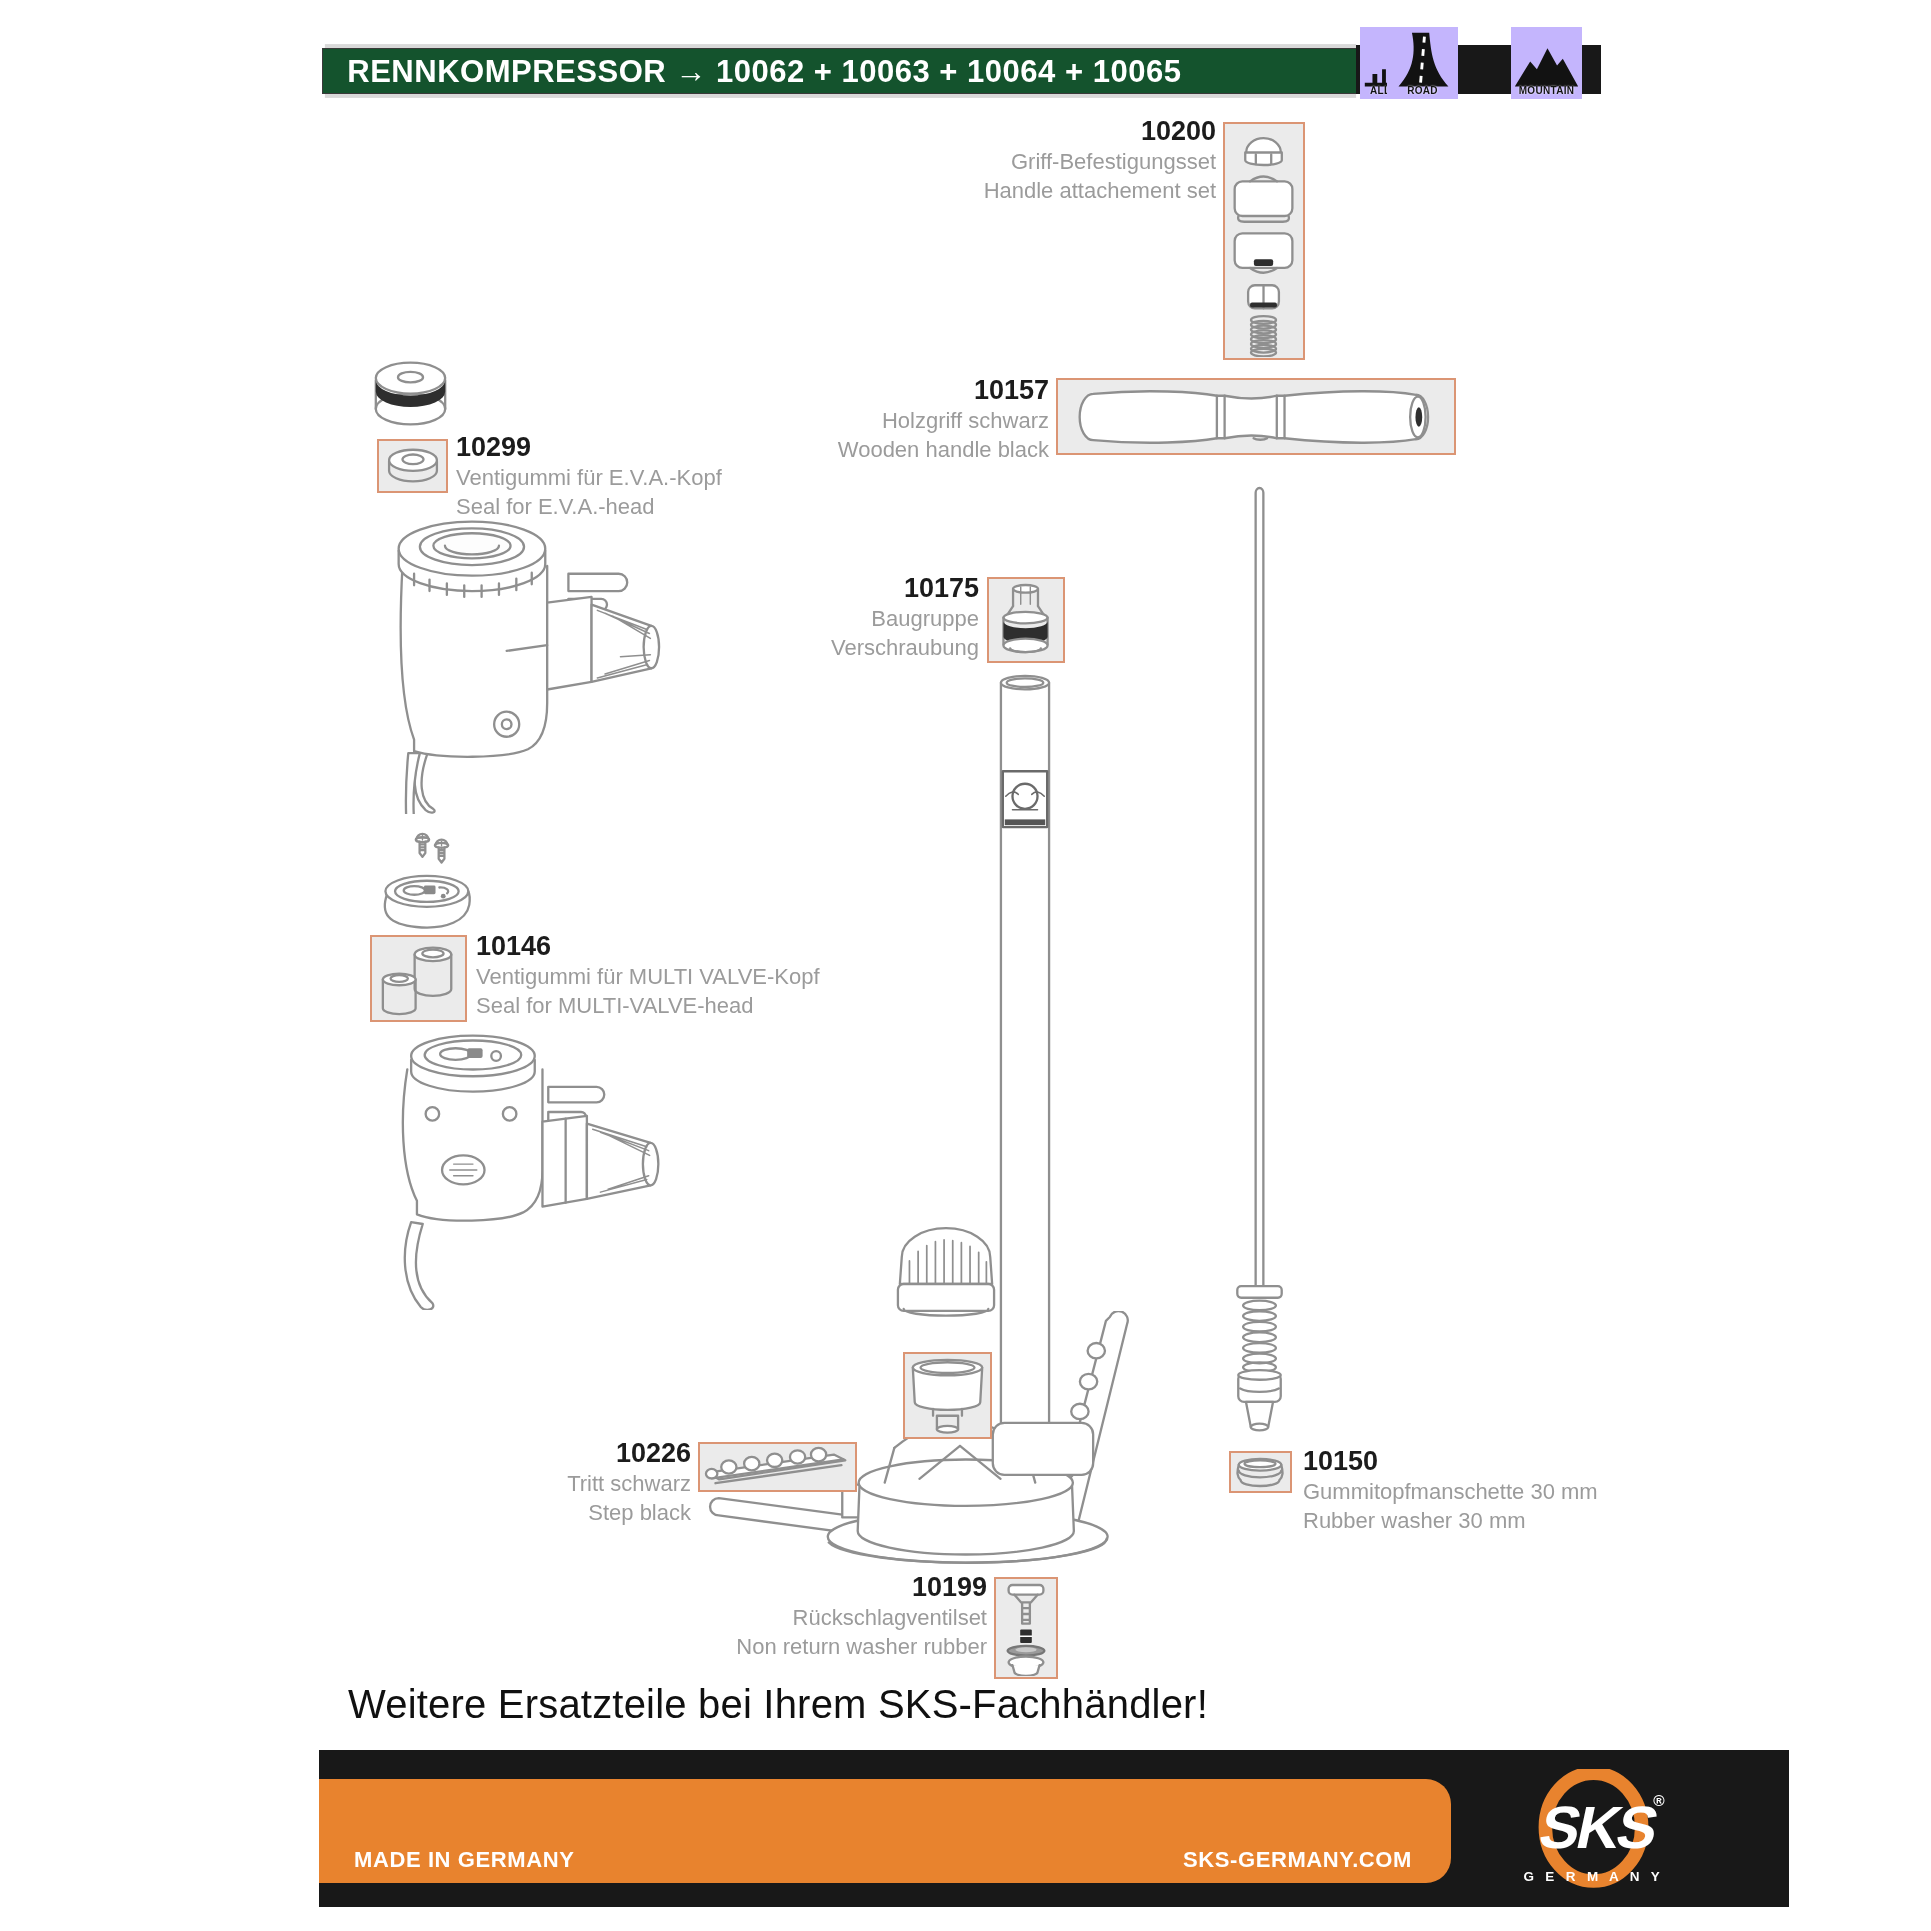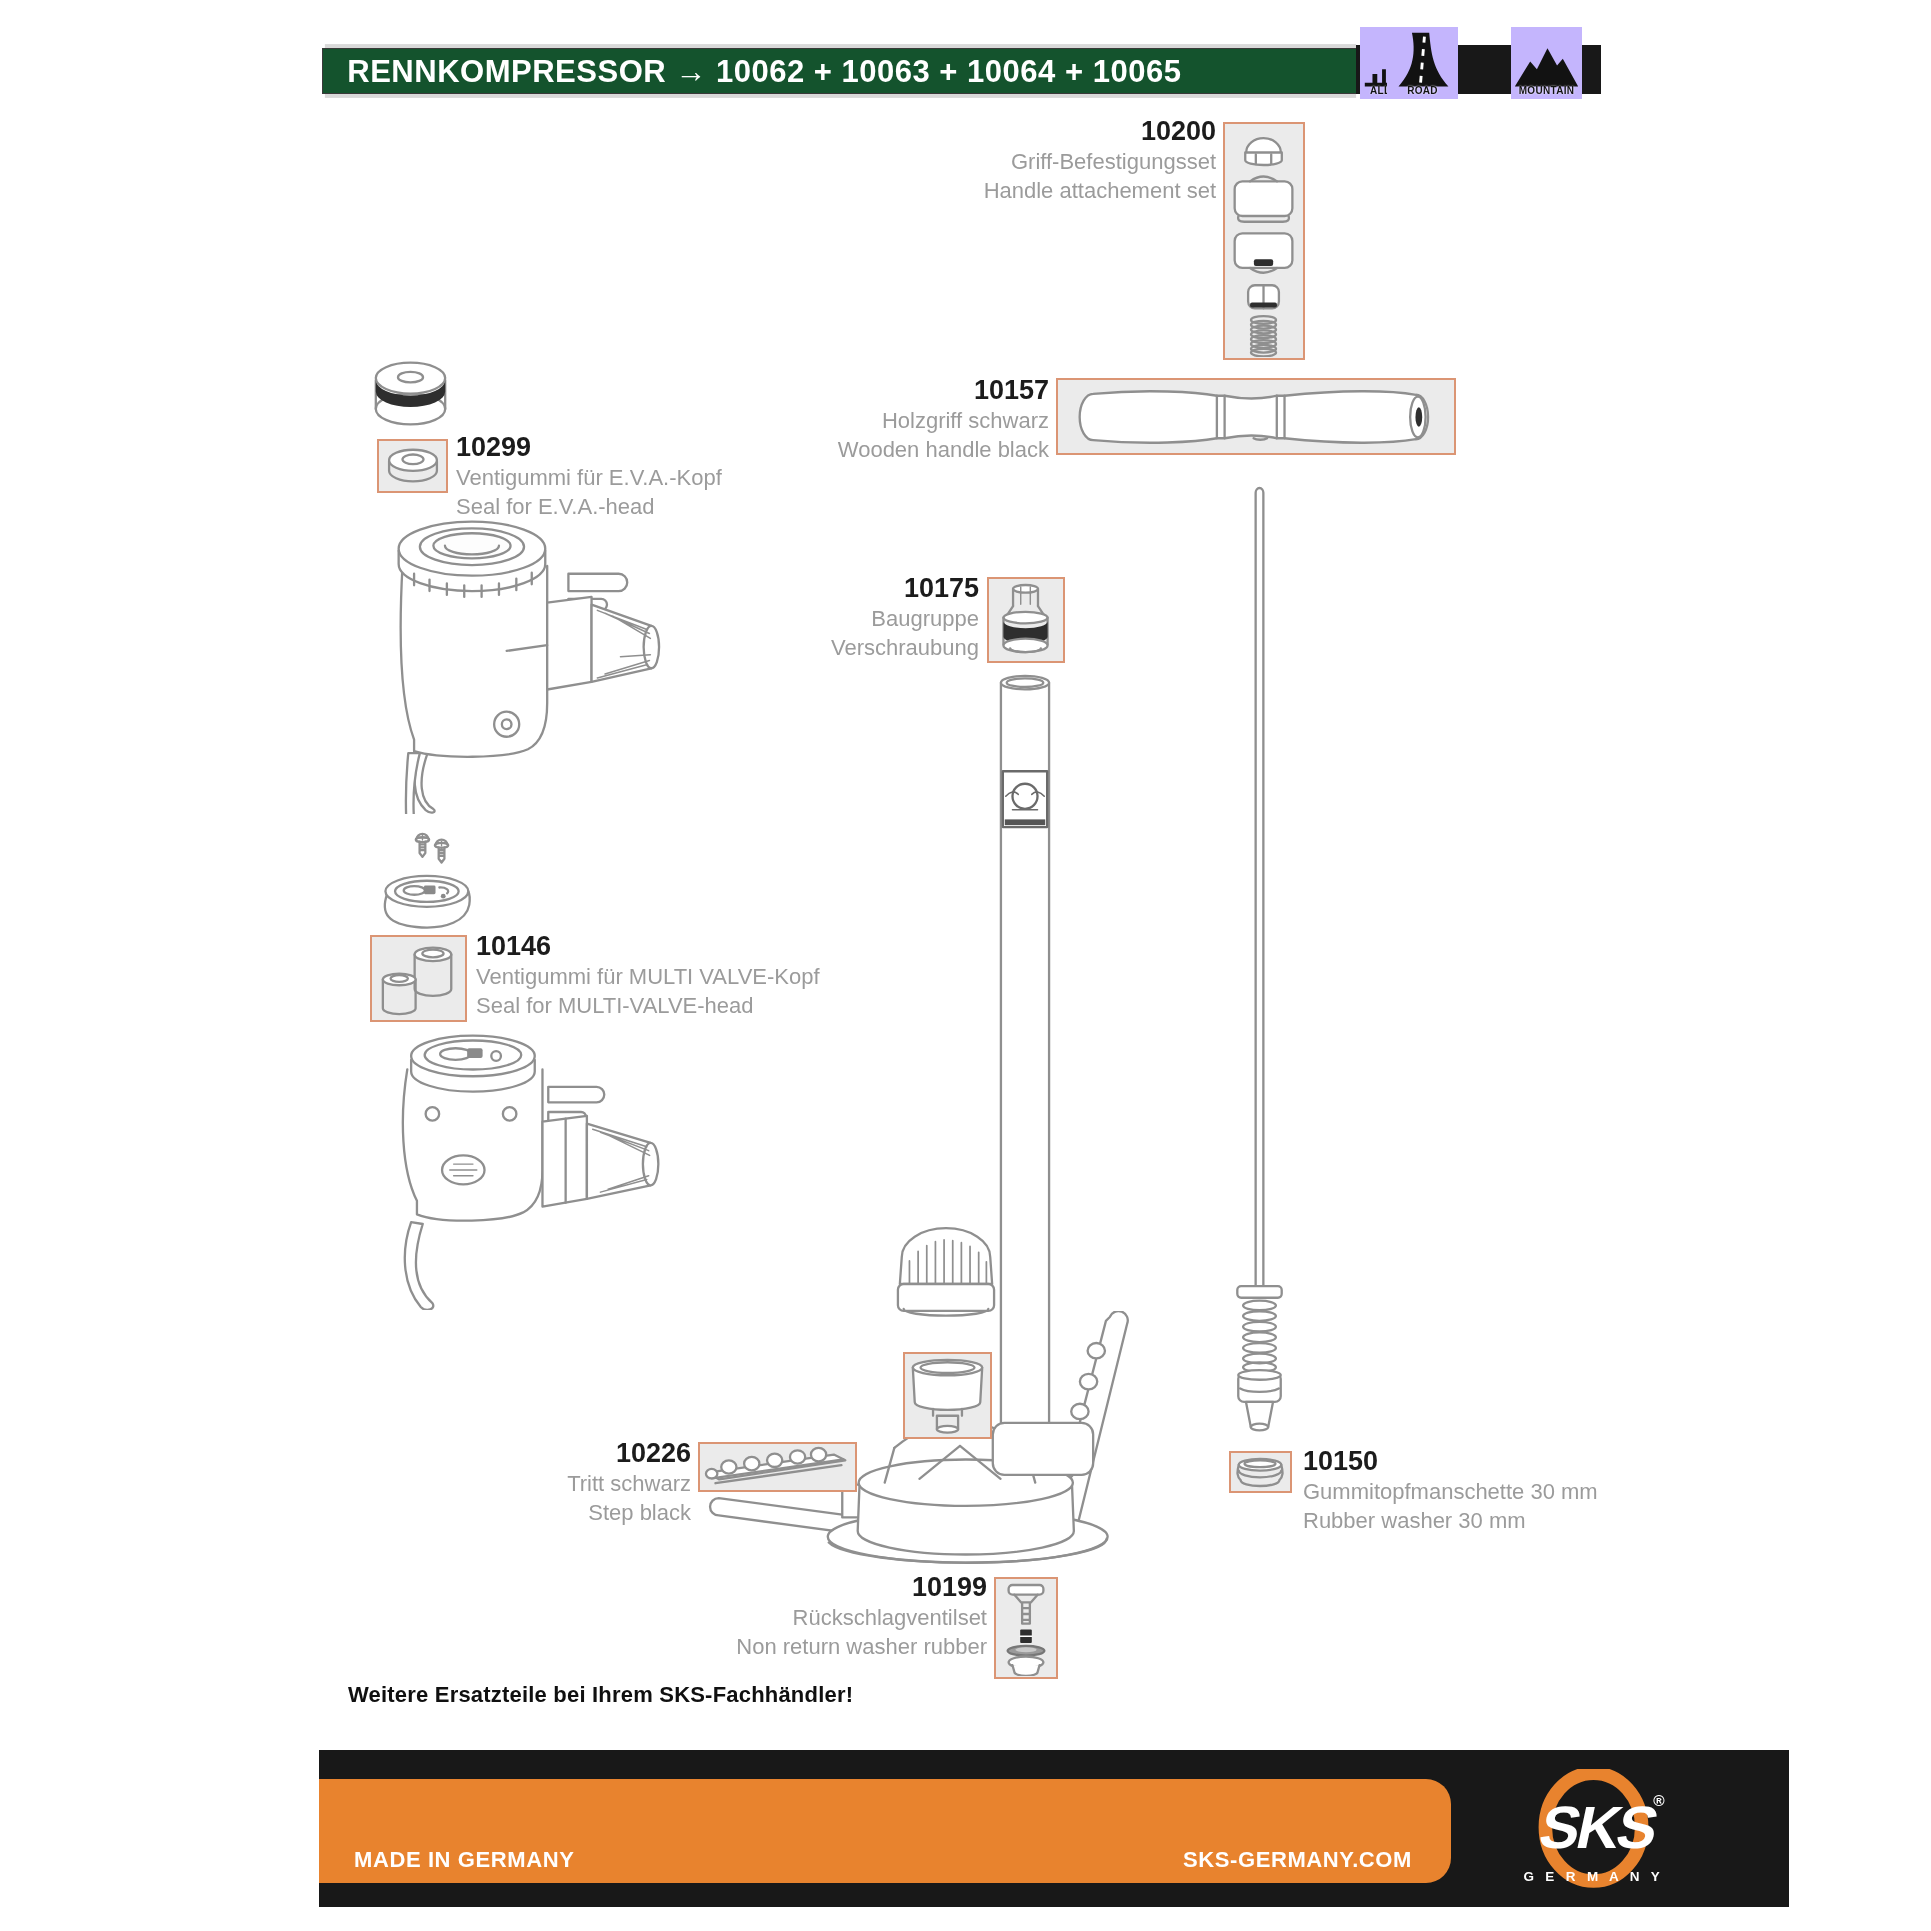--- a/index.html
+++ b/index.html
@@ -14,21 +14,21 @@
   .band{background:#181818;}
   .tile{position:absolute;background:#c4b5fd;}
   .tile .tl{position:absolute;bottom:2.9px;left:0;width:100%;text-align:center;
             font-size:10px;font-weight:800;color:#121212;text-shadow:0 0 1.9px #fff;letter-spacing:0.3px;}
   
   .pbox{border:2.9px solid #DB9574;background:#EBEBEB;display:flex;align-items:center;justify-content:center;box-sizing:border-box;}
   .plabel{line-height:1;}
   .plabel .pn{font-size:27px;font-weight:800;color:#1c1c1c;}
   .plabel .pd{font-size:22px;color:#9b9b9b;margin-top:4.8px;line-height:24px;}
   .r{text-align:right;}
-  .note{font-size:22px;font-weight:700;color:#101010;letter-spacing:0.2px;}
+  .note{font-size:40px;font-weight:400;color:#101010;letter-spacing:0.2px;}
   
   .fbar{background:#181818;}
   .opanel{position:absolute;background:#E8832E;border-radius:0 25px 25px 0;}
   .ftxt{position:absolute;color:#fff;font-weight:800;font-size:22px;letter-spacing:0.6px;white-space:nowrap;}
   svg{display:block;}
   .la{stroke:#8f8f8f;fill:none;stroke-width:2.4;stroke-linecap:round;stroke-linejoin:round;}
   .law{stroke:#8f8f8f;fill:#fff;stroke-width:2.4;stroke-linecap:round;stroke-linejoin:round;}
 </style>
 </head>
 <body>

